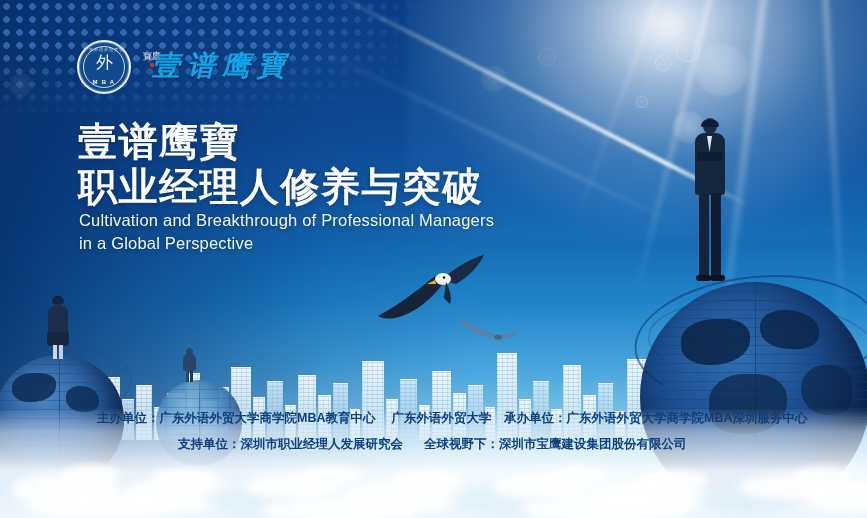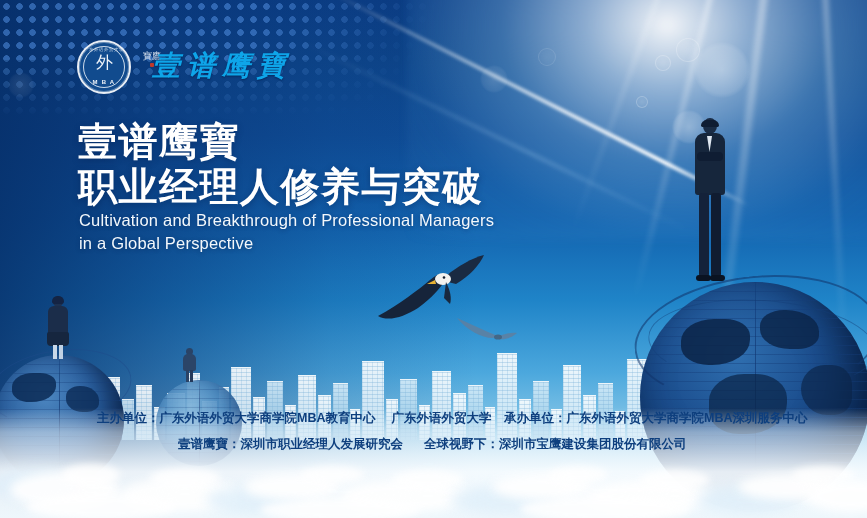--- a/index.html
+++ b/index.html
@@ -407,20 +407,20 @@
   <div class="subtitle-en s1">Cultivation and Breakthrough of Professional Managers</div>
 
   <div class="credits">
     <div class="cred-row r-host">
       <span>主办单位：</span><span>广东外语外贸大学商学院MBA教育中心</span><span class="sep"></span><span>广东外语外贸大学</span>
     </div>
     <div class="cred-row r-organizer">
       <span>承办单位：</span><span>广东外语外贸大学商学院MBA深圳服务中心</span>
     </div>
     <div class="cred-row r-support">
-      <span>壹谱鹰寶：</span><span>深圳市职业经理人发展研究会</span>
+      <span>支持单位：</span><span>深圳市职业经理人发展研究会</span>
     </div>
     <div class="cred-row r-thanks">
       <span>全球视野下：</span><span>深圳市宝鹰建设集团股份有限公司</span>
     </div>
   </div>
 
 </div>
 
 </body></html>

